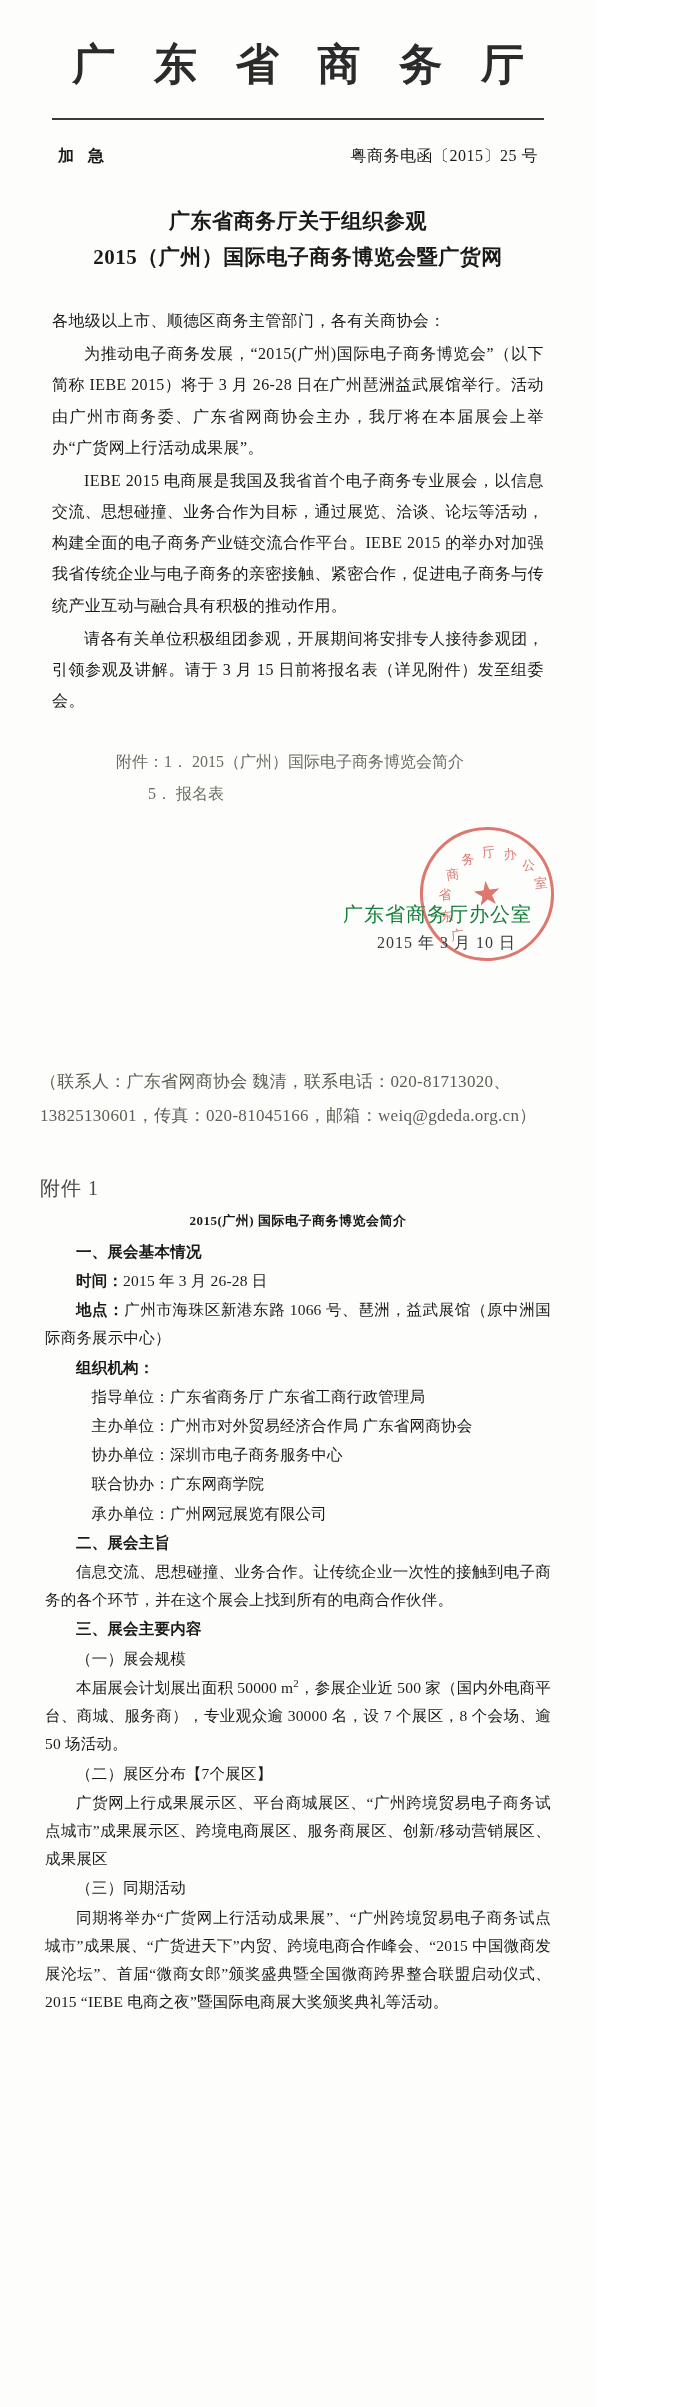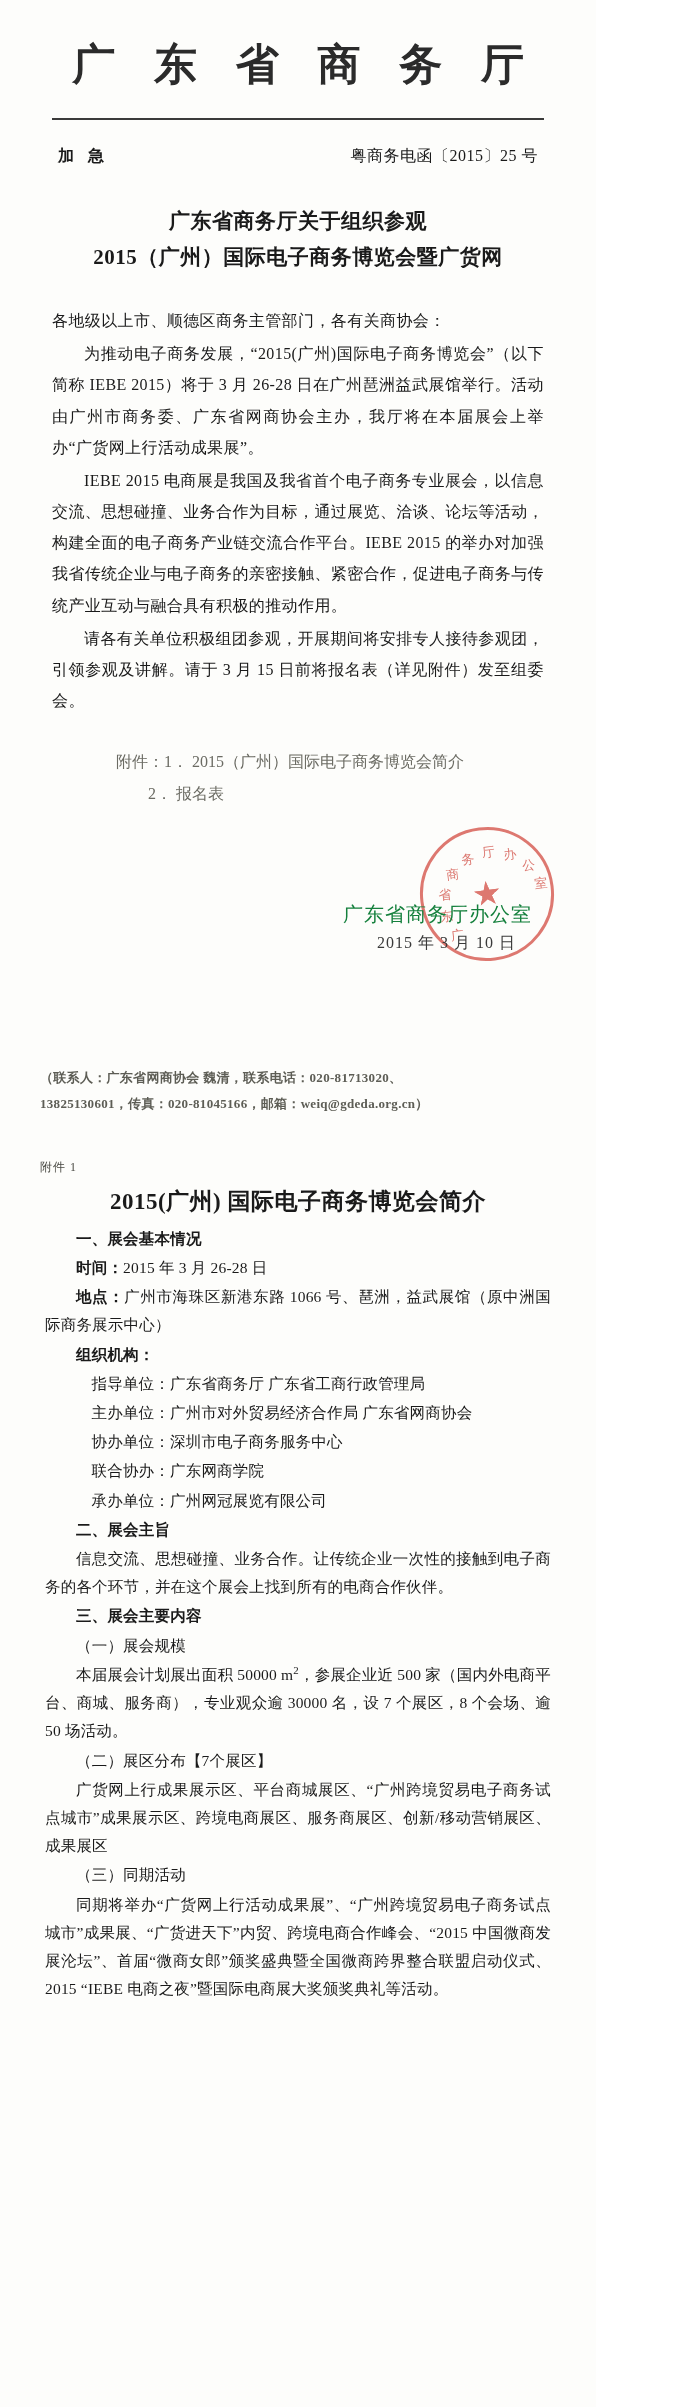--- a/index.html
+++ b/index.html
@@ -142,37 +142,36 @@
     position: absolute;
     right: 80px;
     top: 110px;
     font-size: 16px;
     letter-spacing: 1px;
     color: #3a3a3a;
   }
   
   .contact {
     margin: 62px 40px 18px 40px;
-    font-size: 13px;
+    font-size: 17px;
     line-height: 2.0;
     color: #5d5d55;
     letter-spacing: 0.3px;
-    font-weight: bold;
   }
   
   .appendix-label {
     margin: 42px 0 0 40px;
-    font-size: 12px;
+    font-size: 20px;
     color: #4a4a44;
     letter-spacing: 1px;
   }
   .appendix-title {
     margin: 10px 0 0 0;
     text-align: center;
-    font-size: 23px;
+    font-size: 13px;
     font-weight: bold;
     letter-spacing: 0.5px;
   }
   .appendix-body {
     margin: 8px 44px 0 44px;
     font-size: 15.5px;
     line-height: 1.82;
     letter-spacing: 0.2px;
     text-align: justify;
   }
@@ -211,21 +210,21 @@
 
   <div class="body-block">
     <p>各地级以上市、顺德区商务主管部门，各有关商协会：</p>
     <p class="indent2">为推动电子商务发展，“2015(广州)国际电子商务博览会”（以下简称 IEBE 2015）将于 3 月 26-28 日在广州琶洲益武展馆举行。活动由广州市商务委、广东省网商协会主办，我厅将在本届展会上举办“广货网上行活动成果展”。</p>
     <p class="indent2">IEBE 2015 电商展是我国及我省首个电子商务专业展会，以信息交流、思想碰撞、业务合作为目标，通过展览、洽谈、论坛等活动，构建全面的电子商务产业链交流合作平台。IEBE 2015 的举办对加强我省传统企业与电子商务的亲密接触、紧密合作，促进电子商务与传统产业互动与融合具有积极的推动作用。</p>
     <p class="indent2">请各有关单位积极组团参观，开展期间将安排专人接待参观团，引领参观及讲解。请于 3 月 15 日前将报名表（详见附件）发至组委会。</p>
   </div>
 
   <div class="attach-list">
     <div class="l1">附件：1． 2015（广州）国际电子商务博览会简介</div>
-    <div class="l2">2． 报名表</div>
+    <div class="l2">5． 报名表</div>
   </div>
 
   <div class="sign-area">
     <div class="seal">
       <div class="seal-text">
         <span style="transform: rotate(-125deg) translate(0,-50px) rotate(125deg);">广</span>
         <span style="transform: rotate(-100deg) translate(0,-50px) rotate(100deg);">东</span>
         <span style="transform: rotate(-75deg) translate(0,-50px) rotate(75deg);">省</span>
         <span style="transform: rotate(-50deg) translate(0,-50px) rotate(50deg);">商</span>
         <span style="transform: rotate(-25deg) translate(0,-50px) rotate(25deg);">务</span>

